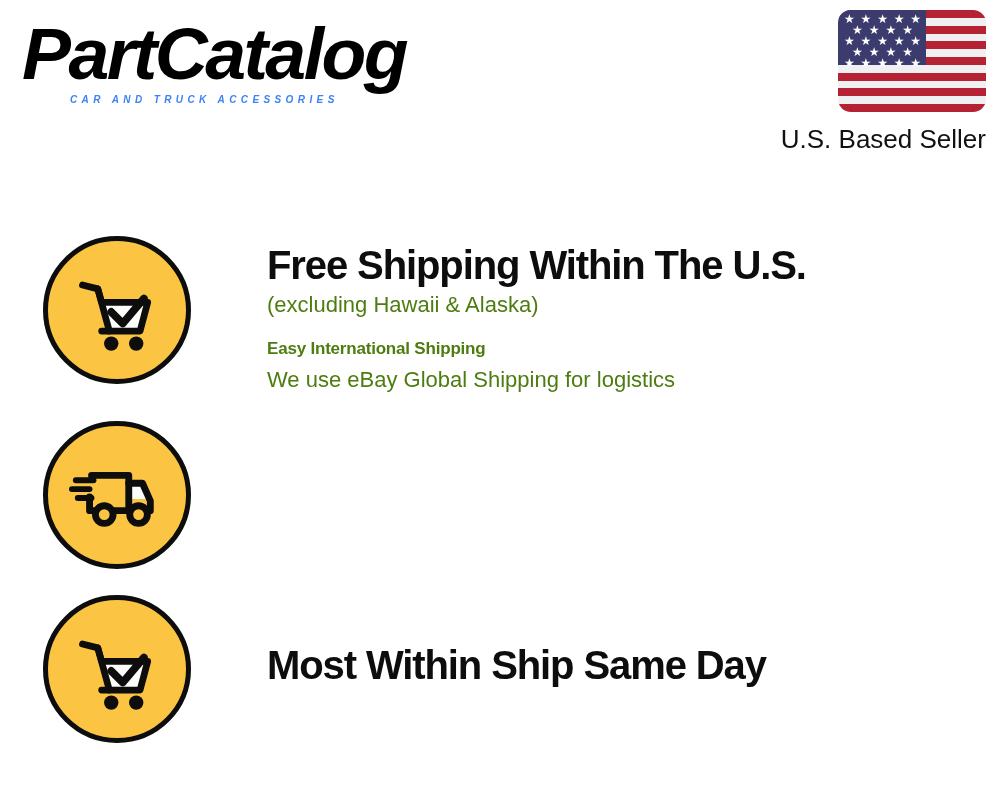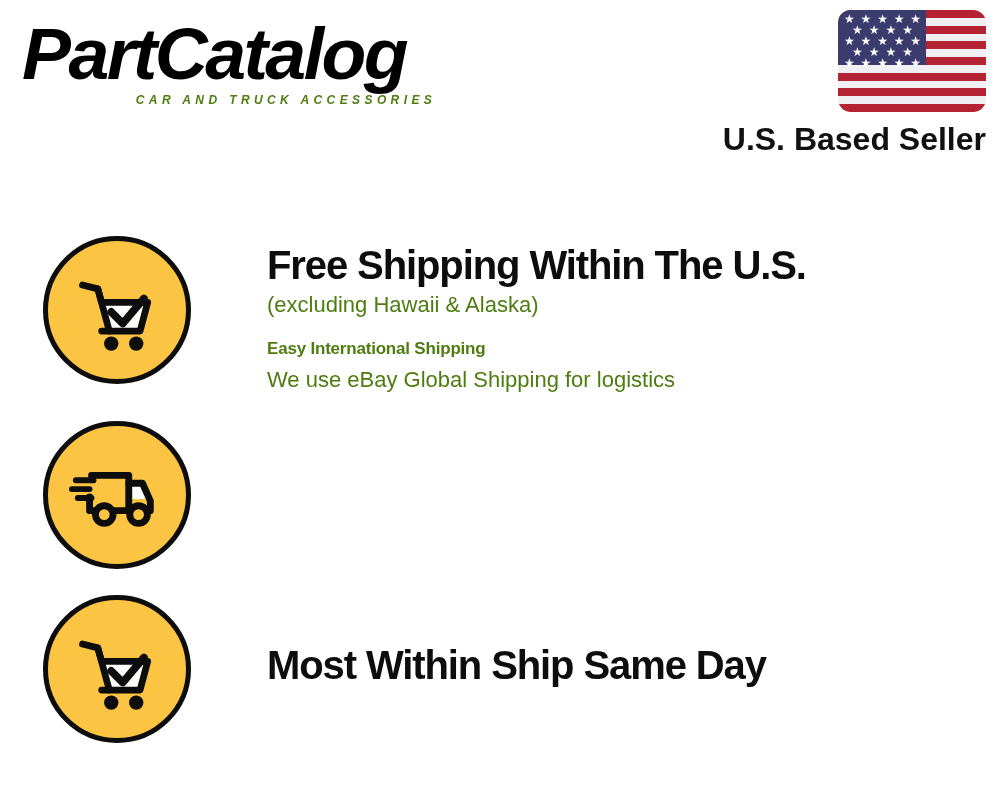--- a/index.html
+++ b/index.html
@@ -50,28 +50,27 @@
     color: #000000;
     white-space: nowrap;
     transform: scaleX(1.02);
     transform-origin: left center;
   }
 
   .brand-tagline {
     font-family: "Liberation Sans", sans-serif;
     font-weight: bold;
     font-style: italic;
-    font-size: 12px;
+    font-size: 10px;
     line-height: 16px;
     letter-spacing: 4.4px;
-    color: #4d7c0f;
+    color: #3b82f6;
     white-space: nowrap;
     margin-top: 2px;
     margin-left: 48px;
-    text-align: center;
   }
 
   
   .seller-block {
     position: absolute;
     right: 14px;
     top: 10px;
     width: 280px;
     text-align: right;
   }
@@ -127,22 +126,22 @@
     padding: 0 8px;
   }
   .star {
     color: #ffffff;
     font-size: 12px;
     line-height: 11px;
   }
 
   .seller-label {
     font-family: "Liberation Sans", sans-serif;
-    font-weight: bold;
-    font-size: 32px;
+    font-weight: normal;
+    font-size: 26px;
     line-height: 34px;
     color: #111111;
     margin-top: 6px;
     white-space: nowrap;
     letter-spacing: 0px;
   }
 
   
   .features {
     position: absolute;

